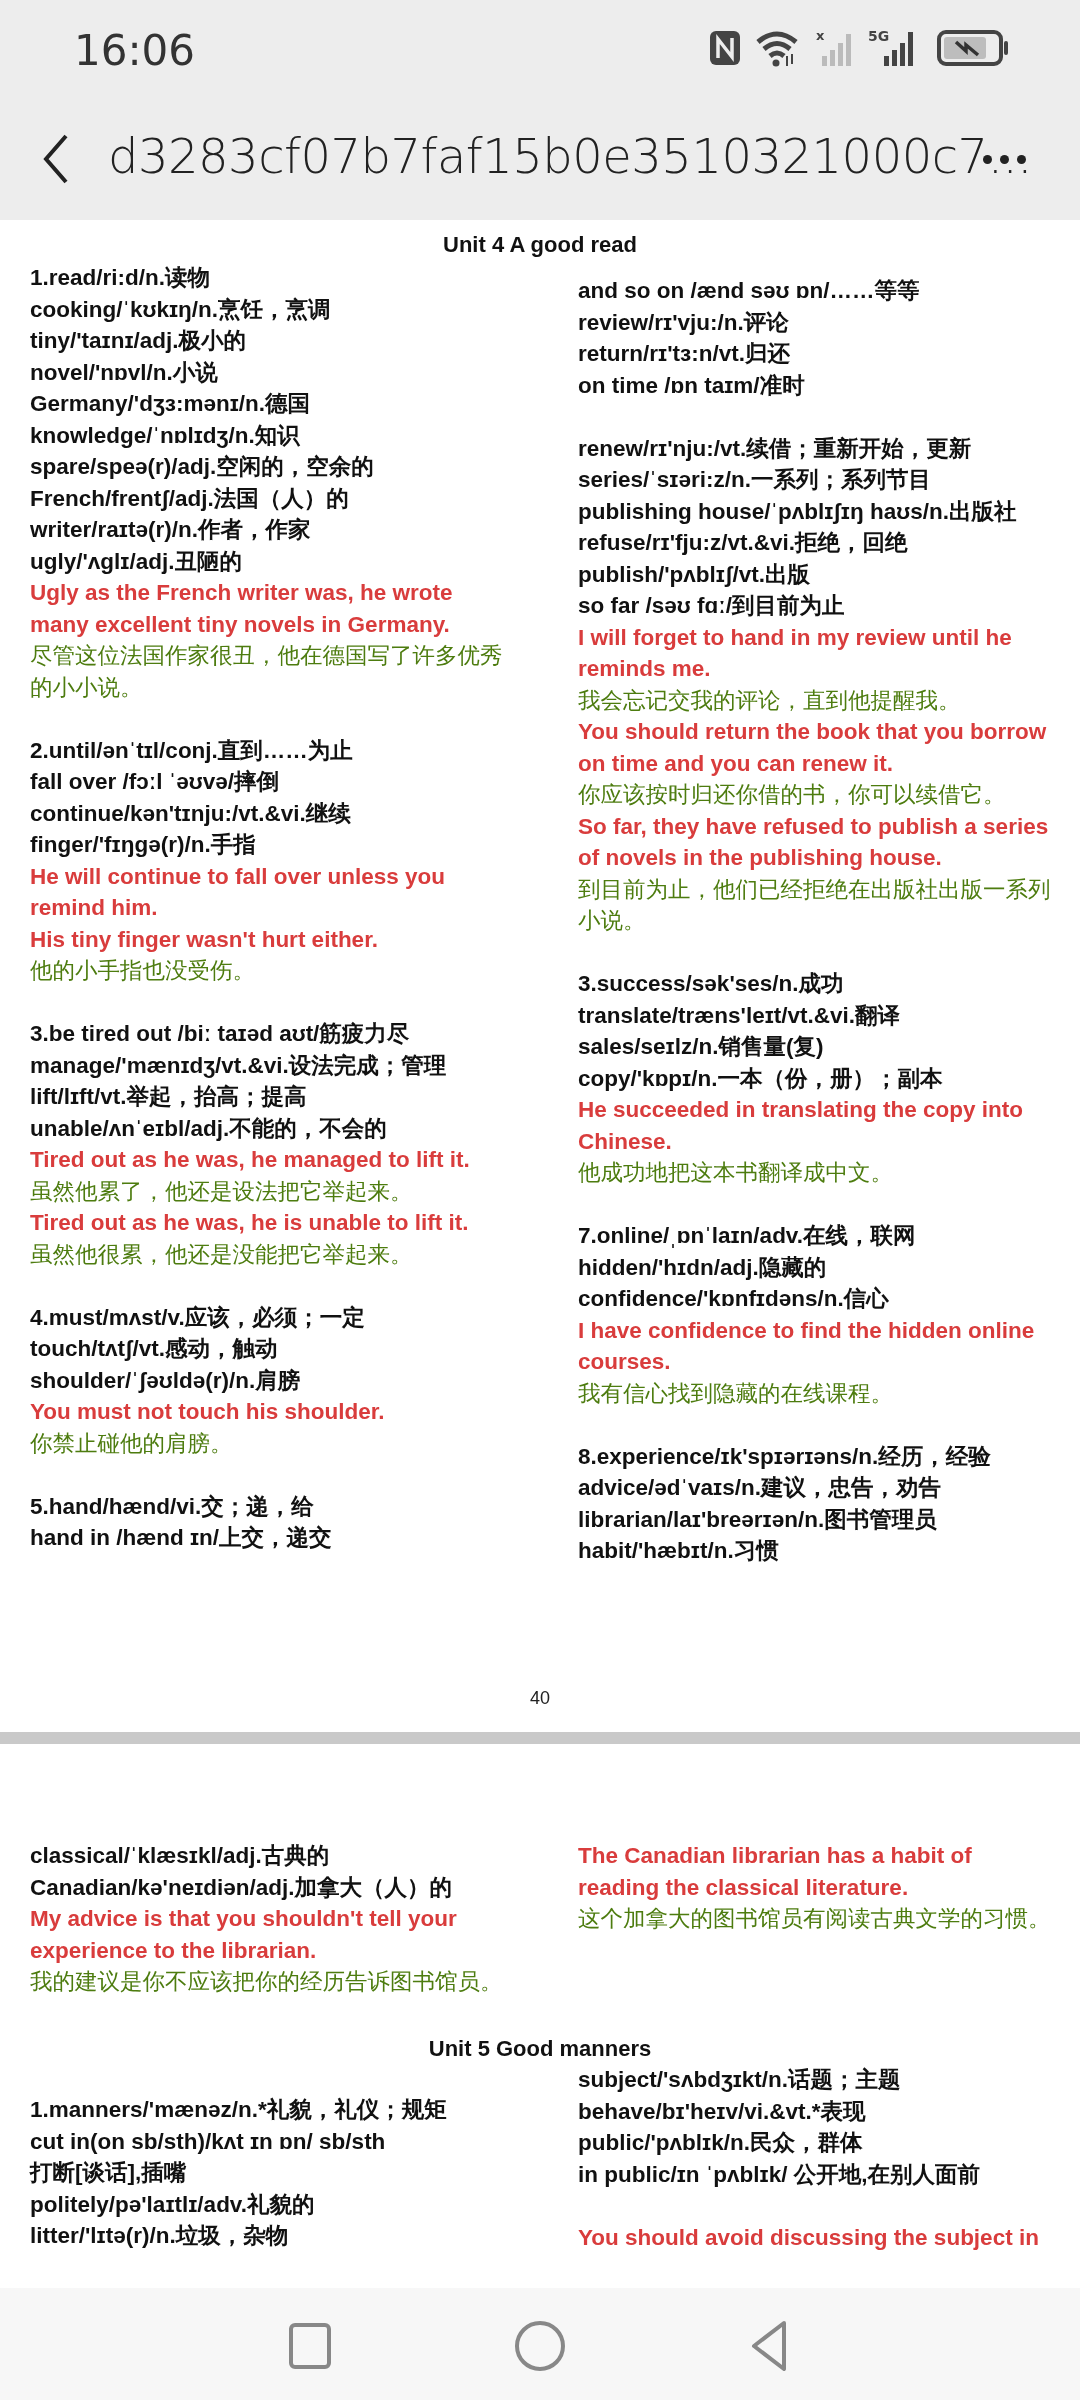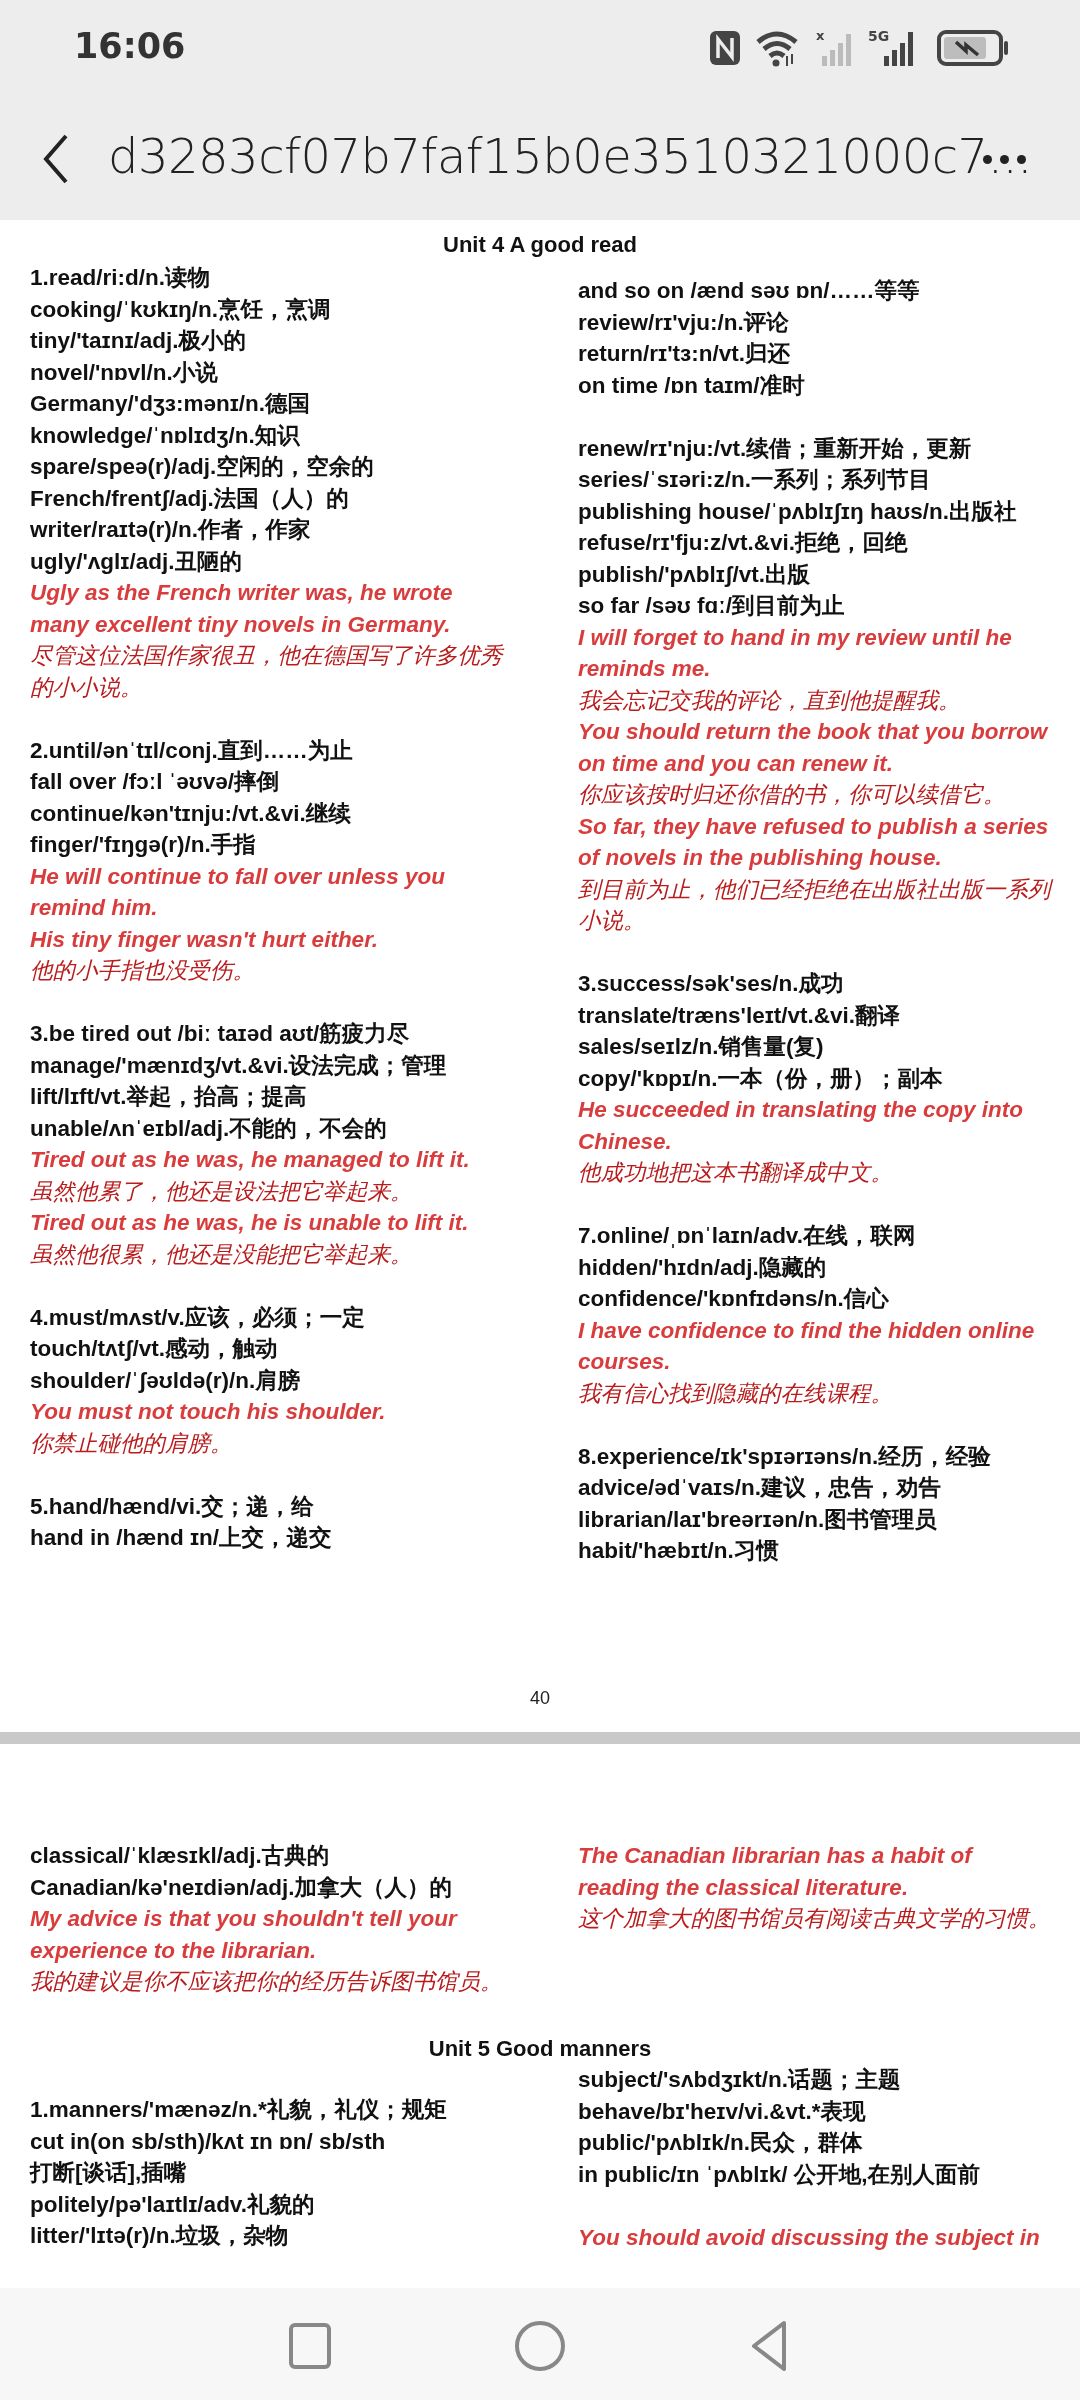--- a/index.html
+++ b/index.html
@@ -1,21 +1,21 @@
 <!DOCTYPE html>
 <html><head>
 <meta charset="utf-8">
 <style>
   * { box-sizing: border-box; margin: 0; padding: 0; }
   html, body { width: 1080px; height: 2400px; overflow: hidden; background: #ededed; }
   body { font-family: "Liberation Sans", "DejaVu Sans", sans-serif; position: relative; }
 
   
   .status-bar { position: absolute; top: 0; left: 0; width: 1080px; height: 100px; background: #ededed; }
-  .status-time { position: absolute; left: 74px; top: 26px; font-size: 35px; color: #333; font-family: "DejaVu Sans", sans-serif; font-weight: 700; }
+  .status-time { position: absolute; left: 74px; top: 26px; font-size: 42px; color: #333; font-family: "DejaVu Sans", sans-serif; font-weight: 400; }
   .status-icons { position: absolute; right: 68px; top: 28px; display: flex; align-items: center; gap: 12px; }
   .status-icons svg { display: block; }
 
   
   .app-bar { position: absolute; top: 100px; left: 0; width: 1080px; height: 120px; background: #ededed; }
   .back-btn { position: absolute; left: 30px; top: 24px; width: 50px; height: 70px; display: flex; align-items: center; justify-content: center; }
   .doc-title { position: absolute; left: 108px; top: 28px; font-size: 48px; color: #222; font-family: "DejaVu Sans", sans-serif; font-weight: 300; letter-spacing: -0.5px; white-space: nowrap; }
   .more-btn { position: absolute; right: 46px; top: 34px; width: 60px; height: 50px; display: flex; align-items: center; justify-content: center; gap: 8px; }
   .more-btn span { width: 9px; height: 9px; background: #222; border-radius: 50%; display: block; }
 
@@ -23,23 +23,23 @@
   .doc { position: absolute; top: 220px; left: 0; width: 1080px; height: 2068px; background: #fff; overflow: hidden; }
   .page { position: absolute; left: 0; width: 1080px; background: #fff; }
   .page1 { top: 0; height: 1360px; }
   .page-sep { position: absolute; top: 1512px; left: 0; width: 1080px; height: 12px; background: #c9c9c9; }
   .page2 { top: 1524px; height: 600px; }
 
   .col { position: absolute; font-family: "Liberation Sans", "DejaVu Sans", sans-serif; font-weight: bold; font-size: 22.5px; line-height: 31.5px; color: #111; }
   .col-left { left: 30px; width: 480px; }
   .col-right { left: 578px; width: 480px; }
   .line { white-space: nowrap; display: block; height: 31.5px; }
-  .wrap { white-space: normal; display: block; font-style: italic; }
+  .wrap { white-space: normal; display: block; }
   .red { color: #d93c3c; }
-  .green { color: #b91c1c; font-weight: normal; }
+  .green { color: #4d7c0f; font-weight: normal; }
   .blank { display: block; height: 31.5px; }
 
   .unit-title { position: absolute; left: 0; width: 1080px; text-align: center; font-weight: bold; font-size: 22px; color: #111; font-family: "Liberation Sans", sans-serif; }
   .page-num { position: absolute; left: 0; width: 1080px; top: 1468px; text-align: center; font-size: 18px; color: #222; font-family: "Liberation Sans", sans-serif; }
 
   
   .nav-bar { position: absolute; top: 2288px; left: 0; width: 1080px; height: 112px; background: #f7f7f7; display: flex; align-items: center; justify-content: center; }
   .nav-btn { position: absolute; top: 28px; width: 60px; height: 60px; display: flex; align-items: center; justify-content: center; }
 </style>
 </head>

